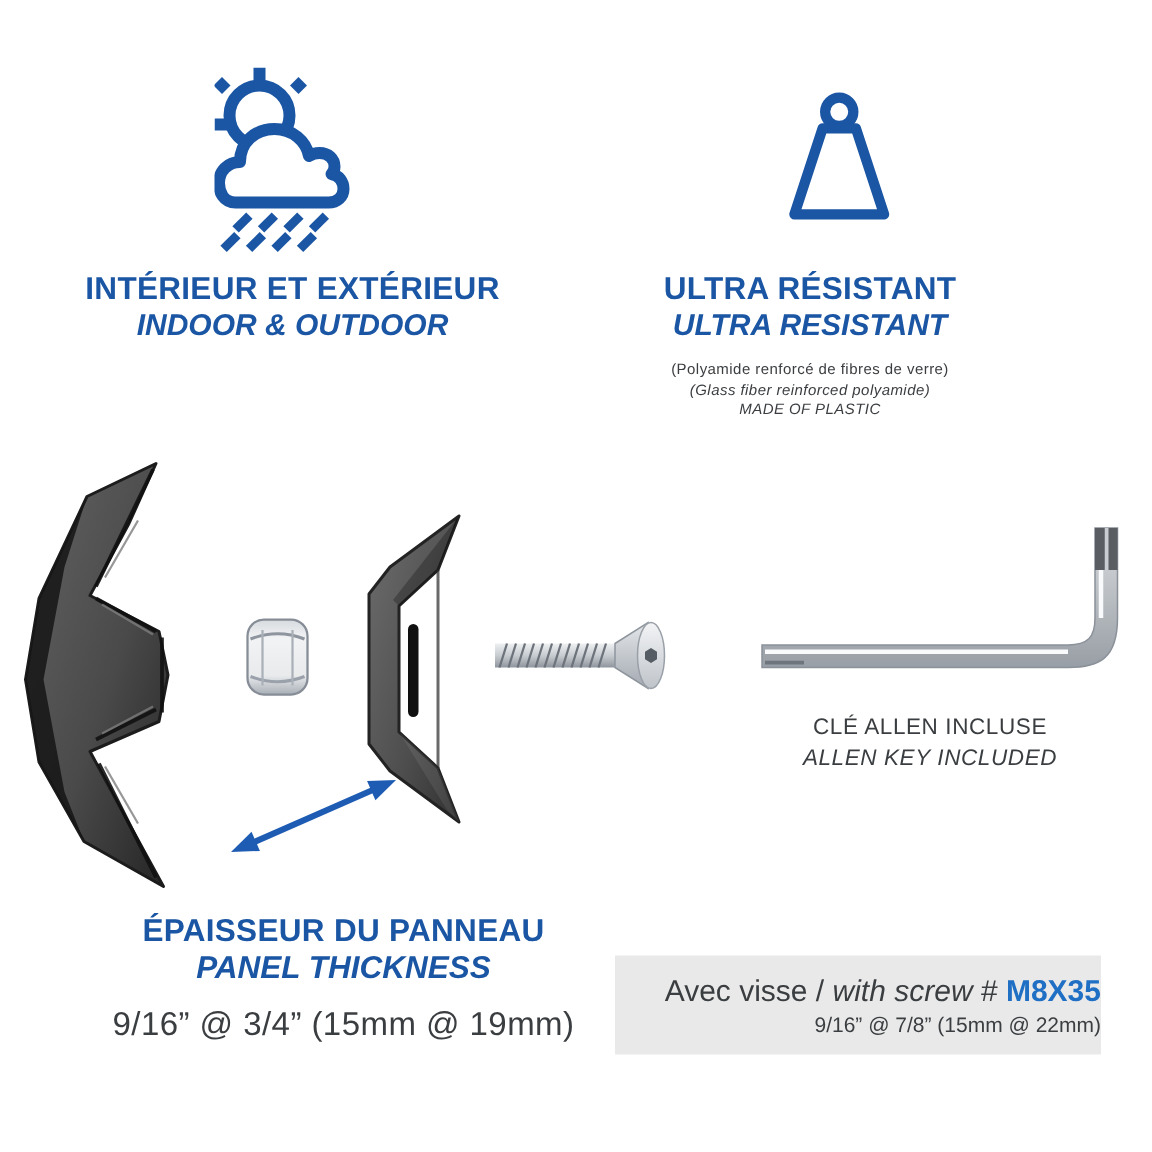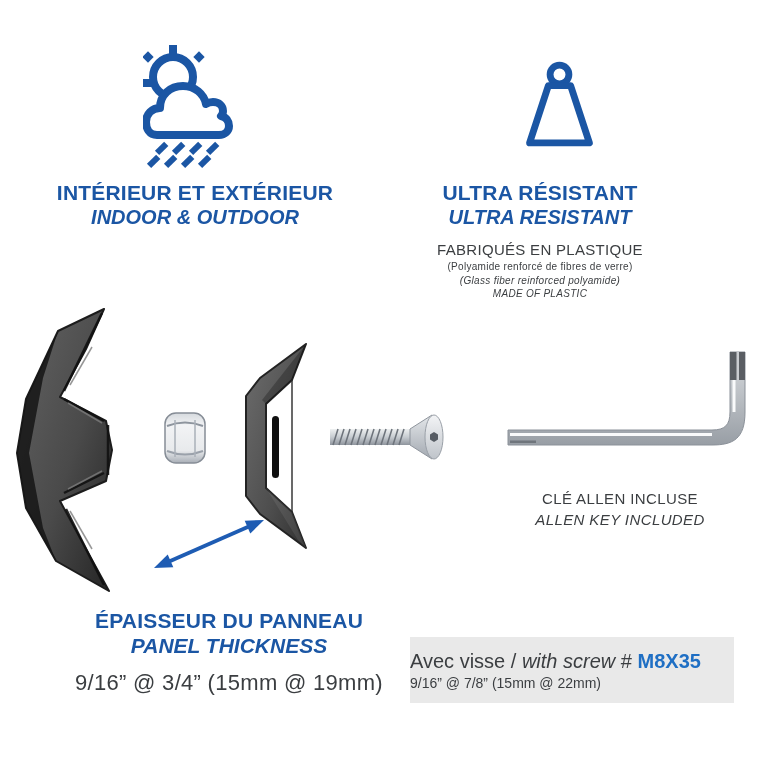--- a/index.html
+++ b/index.html
@@ -25,21 +25,21 @@
   .detail-line.em{font-style:italic;}
 
   .caption-line{font-size:15px;line-height:1.4;color:#3b3e41;letter-spacing:.4px;}
   .caption-line.em{font-style:italic;}
 
   .measure{font-size:22px;color:#3b3e41;letter-spacing:.3px;font-weight:400;}
 
   
   .screw-box{
     left:410px;top:637px;width:324px;height:66px;background:#e9e9e9;
-    display:flex;flex-direction:column;justify-content:center;align-items:flex-start;
+    display:flex;flex-direction:column;justify-content:center;align-items:flex-end;
     gap:2px;
   }
   .screw-box .line1{font-size:20px;color:#3b3e41;}
   .screw-box .line1 .it{font-style:italic;}
   .screw-box .line1 .model{font-weight:700;color:#1f6fc4;}
   .screw-box .line2{font-size:14px;color:#3b3e41;}
 
   svg{display:block;}
 </style>
 </head>
@@ -84,21 +84,20 @@
   <svg width="95" height="94" viewBox="0 0 110 110">
     <circle cx="55" cy="17" r="11" fill="none" stroke="#1b56a4" stroke-width="8"></circle>
     <path d="M42,30 L68,30 L90,97 L20,97 Z" fill="#ffffff" stroke="#1b56a4" stroke-width="8" stroke-linejoin="round"></path>
   </svg>
 </div>
 
 <div class="abs center" style="left:380px;top:180px;width:320px;">
   <div class="feat-title">ULTRA RÉSISTANT</div>
   <div class="feat-sub">ULTRA RESISTANT</div>
   <div style="height:11px;"></div>
-  <div class="detail-line">FABRIQUÉS EN PLASTIQUE</div>
   <div class="detail-line small">(Polyamide renforcé de fibres de verre)</div>
   <div class="detail-line small em">(Glass fiber reinforced polyamide)</div>
   <div class="detail-line small em">MADE OF PLASTIC</div>
 </div>
 
 <div class="abs" style="left:12px;top:303px;width:155px;height:292px;">
   <svg width="155" height="292" viewBox="0 0 155 292">
     <defs>
       <linearGradient id="gBig" x1="0" y1="0" x2="1" y2="1">
         <stop offset="0" stop-color="#636363"></stop>
@@ -218,21 +217,21 @@
     <path d="M6,88 L210,88 C223,88 228,83 228,70 L228,10 L243,10 L243,70
              C243,97 231,103 210,103 L6,103 Z" fill="url(#gKey)" stroke="#8b9199" stroke-width="1"></path>
     <path d="M8,92.5 L210,92.5" stroke="#f9fafb" stroke-width="3" fill="none"></path>
     <path d="M232,16 L232,70" stroke="#f9fafb" stroke-width="3" fill="none"></path>
     <rect x="228" y="10" width="15" height="28" fill="#5a5e63"></rect>
     <rect x="234.5" y="10" width="2.5" height="28" fill="#c9ccd0"></rect>
     <rect x="8" y="98.5" width="26" height="2.5" fill="#6f757c"></rect>
   </svg>
 </div>
 
-<div class="abs center" style="left:495px;top:488px;width:250px;text-align:center;">
+<div class="abs center" style="left:495px;top:474px;width:250px;text-align:center;">
   <div class="caption-line">CLÉ ALLEN INCLUSE</div>
   <div class="caption-line em">ALLEN KEY INCLUDED</div>
 </div>
 
 <div class="abs center" style="left:40px;top:608px;width:378px;">
   <div class="feat-title">ÉPAISSEUR DU PANNEAU</div>
   <div class="feat-sub" style="font-size:21px;">PANEL THICKNESS</div>
   <div class="measure" style="margin-top:12px;">9/16” @ 3/4” (15mm @ 19mm)</div>
 </div>
 

